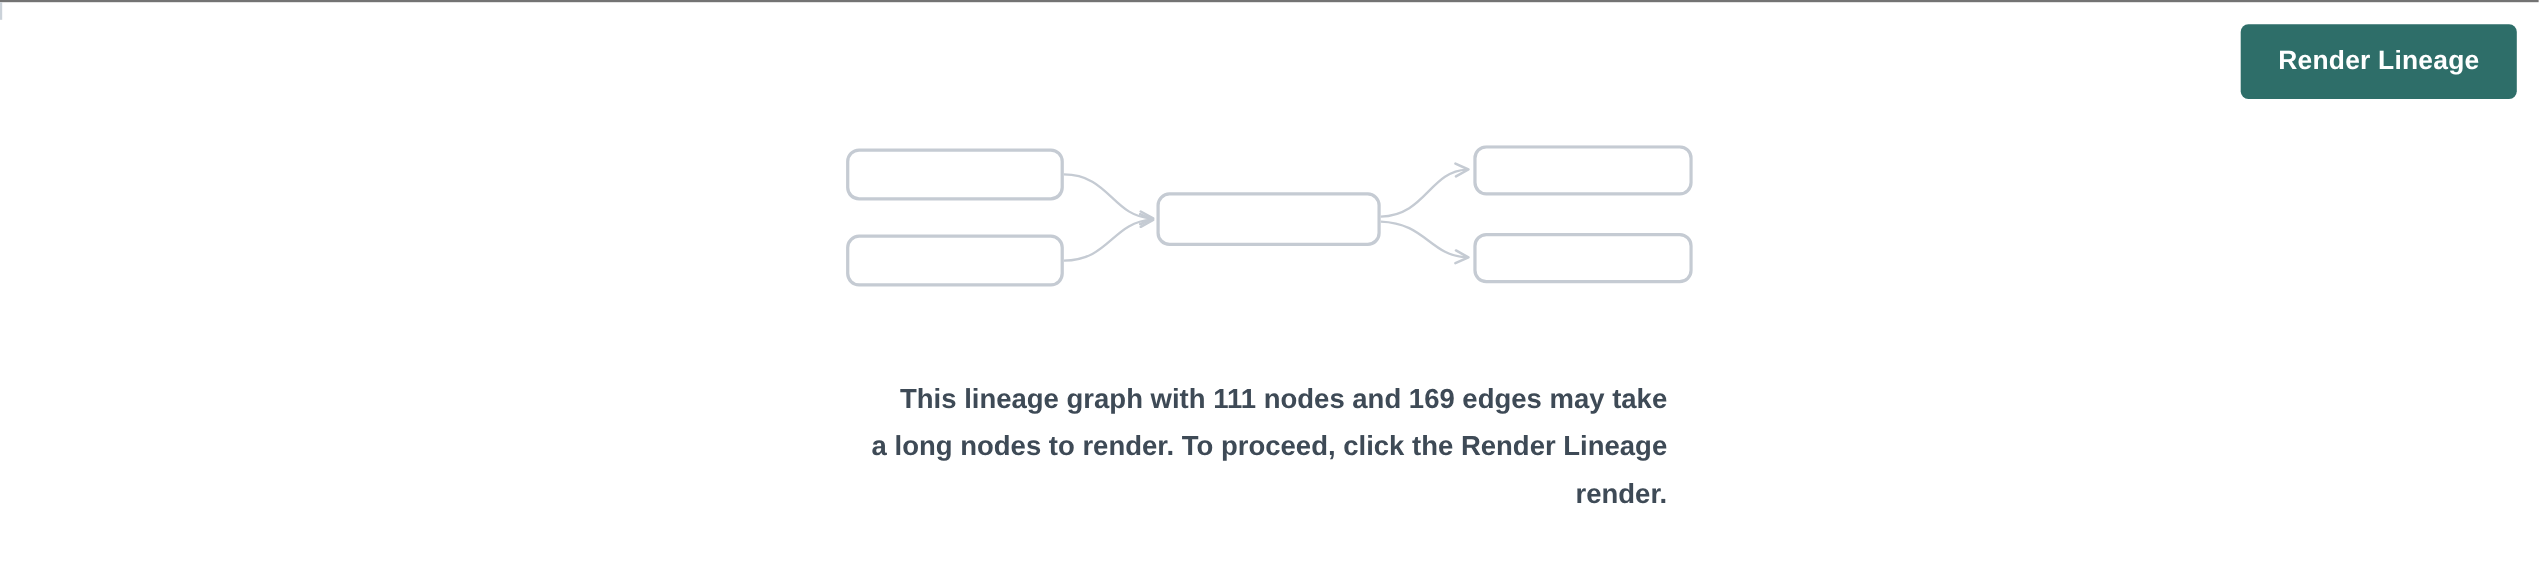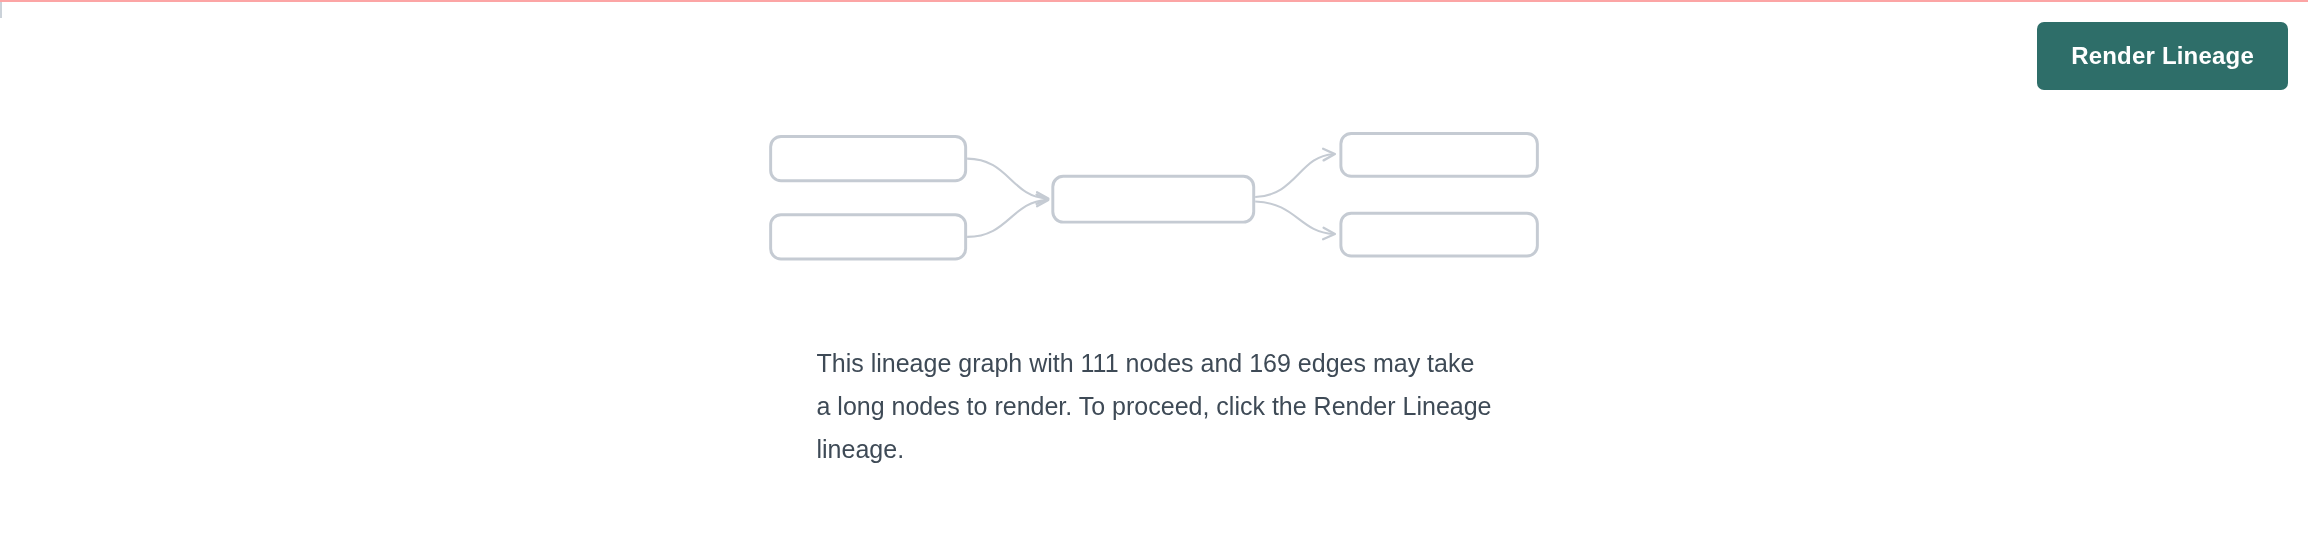--- a/index.html
+++ b/index.html
@@ -10,21 +10,21 @@
     background: #ffffff;
     font-family: "Liberation Sans", sans-serif;
     overflow: hidden;
   }
 
   .page {
     position: relative;
     width: 2308px;
     height: 534px;
     background: #ffffff;
-    border-top: 2px solid #fca5a5;
+    border-top: 2px solid #737373;
   }
 
   .frame-tick {
     position: absolute;
     left: 0;
     top: 0;
     width: 2px;
     height: 16px;
     background: #cbd2d9;
   }
@@ -59,24 +59,24 @@
   }
 
   .illustration {
     width: 770px;
     height: 130px;
     display: block;
   }
 
   .message {
     margin-top: 80px;
-    text-align: left;
+    text-align: right;
     color: #3e4a56;
     font-size: 25px;
-    font-weight: 400;
+    font-weight: 700;
     line-height: 43px;
   }
 </style>
 </head>
 <body>
 
 <div class="page">
 
   <div class="frame-tick"></div>
 
@@ -103,18 +103,18 @@
         <rect x="1" y="56" width="132" height="30" rx="7"></rect>
         <rect x="192" y="30" width="136" height="31" rx="7"></rect>
         <rect x="387" y="1" width="133" height="29" rx="7"></rect>
         <rect x="387" y="55" width="133" height="29" rx="7"></rect>
       </g>
     </svg>
 
     <div class="message">
       <div>This lineage graph with 111 nodes and 169 edges may take</div>
       <div>a long nodes to render. To proceed, click the Render Lineage</div>
-      <div>lineage.</div>
+      <div>render.</div>
     </div>
 
   </div>
 
 </div>
 
 </body></html>

